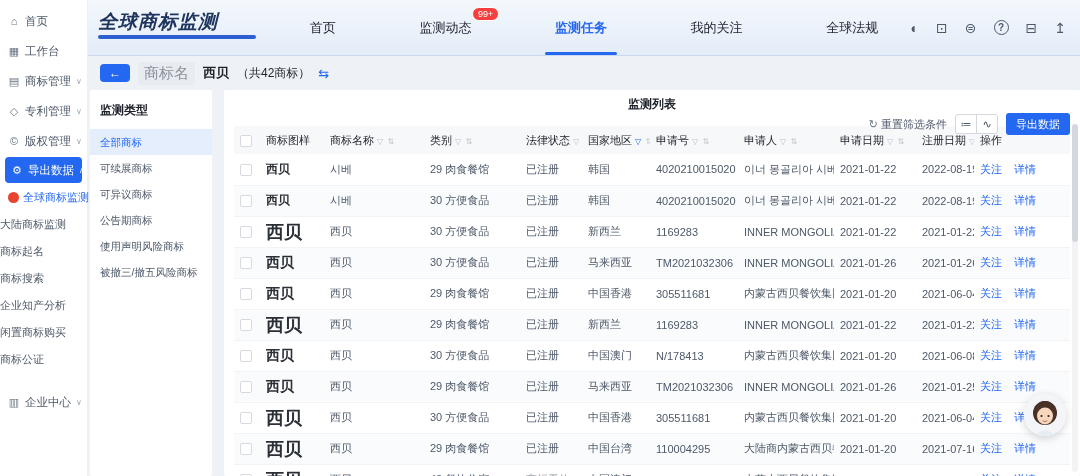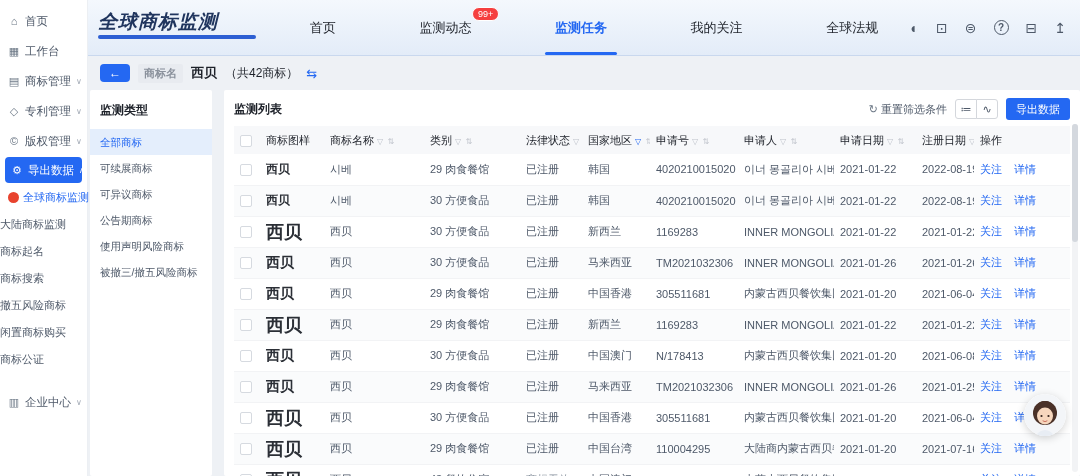--- a/index.html
+++ b/index.html
@@ -30,34 +30,34 @@
   .tab.active { color:#2468f2; font-weight:700; }
   .tab.active::after { content:""; position:absolute; left:-6px; right:-6px; bottom:0; height:3px; background:#2468f2; border-radius:2px; }
   .tab .badge { position:absolute; top:6px; right:-24px; background:#f53f3f; color:#fff; font-size:9px; font-style:normal; border-radius:8px; padding:1px 5px; border:1px solid #fff; }
   .top-icons { position:absolute; right:14px; top:0; height:100%; display:flex; align-items:center; gap:17px; }
   .top-icon { font-size:14px; color:#4e5969; cursor:pointer; line-height:1; }
   .top-icon.circled { width:15px; height:15px; border:1.3px solid #4e5969; border-radius:50%; font-size:10px; display:flex; align-items:center; justify-content:center; font-weight:700; }
 
   
   .subheader { height:28px; display:flex; align-items:center; gap:8px; padding:0 12px; flex-shrink:0; margin-top:3px; }
   .back-btn { width:30px; height:18px; background:#2468f2; border:none; border-radius:4px; color:#fff; font-size:12px; line-height:16px; cursor:pointer; }
-  .kw-tag { background:#e8ebf0; color:#8a919c; font-size:11px; padding:2px 6px; border-radius:2px;font-weight:bold; }
+  .kw-tag { background:#e8ebf0; color:#8a919c; font-size:15px; padding:2px 6px; border-radius:2px; }
   .kw { font-size:13px; font-weight:700; color:#1d2129; }
   .kw-count { font-size:12px; color:#1d2129; }
   .swap-icon { color:#2468f2; font-size:13px; cursor:pointer; }
 
   
   .content { flex:1; display:flex; gap:12px; padding:3px 0 0 2px; min-height:0; }
   .filter-card { width:122px; background:#fff; border-radius:2px; flex-shrink:0; padding-top:8px; }
   .filter-title { font-size:12px; font-weight:700; color:#1d2129; padding:4px 10px 10px; }
   .filter-item { font-size:10.5px; color:#4e5969; height:26px; line-height:26px; padding-left:10px; cursor:pointer; white-space:nowrap; overflow:hidden; }
   .filter-item.active { background:#e4eefc; color:#2468f2; }
 
   .list-card { flex:1; background:#fff; border-radius:2px; min-width:0; padding:6px 10px 0; position:relative; overflow:hidden; }
-  .list-head { display:flex; align-items:center; height:26px; margin-bottom:4px; }
+  .list-head { display:flex; align-items:center; height:26px; margin-bottom:4px;flex-direction:column; }
   .list-title { font-size:12px; font-weight:700; color:#1d2129; }
   .list-tools { margin-left:auto; display:flex; align-items:center; gap:8px; }
   .reset-link { font-size:11px; color:#4e5969; cursor:pointer; display:flex; align-items:center; gap:3px; }
   .reset-link .g { font-size:11px; color:#6b7785; }
   .view-toggle { display:flex; }
   .view-btn { width:22px; height:20px; border:1px solid #d4d7dc; background:#fff; color:#4e5969; font-size:11px; cursor:pointer; display:flex; align-items:center; justify-content:center; }
   .view-btn:first-child { border-radius:3px 0 0 3px; }
   .view-btn:last-child { border-radius:0 3px 3px 0; margin-left:-1px; }
   .export-btn { background:#2468f2; color:#fff; border:none; border-radius:3px; height:22px; padding:0 10px; font-size:11px; cursor:pointer; }
 
@@ -142,21 +142,21 @@
         <span>商标起名</span>
       </div>
 
       <div class="sub-item">
 
         <span>商标搜索</span>
       </div>
 
       <div class="sub-item">
 
-        <span>撤五风险商标</span>
+        <span>企业知产分析</span>
       </div>
 
       <div class="sub-item">
 
         <span>闲置商标购买</span>
       </div>
 
       <div class="sub-item">
 
         <span>商标公证</span>

